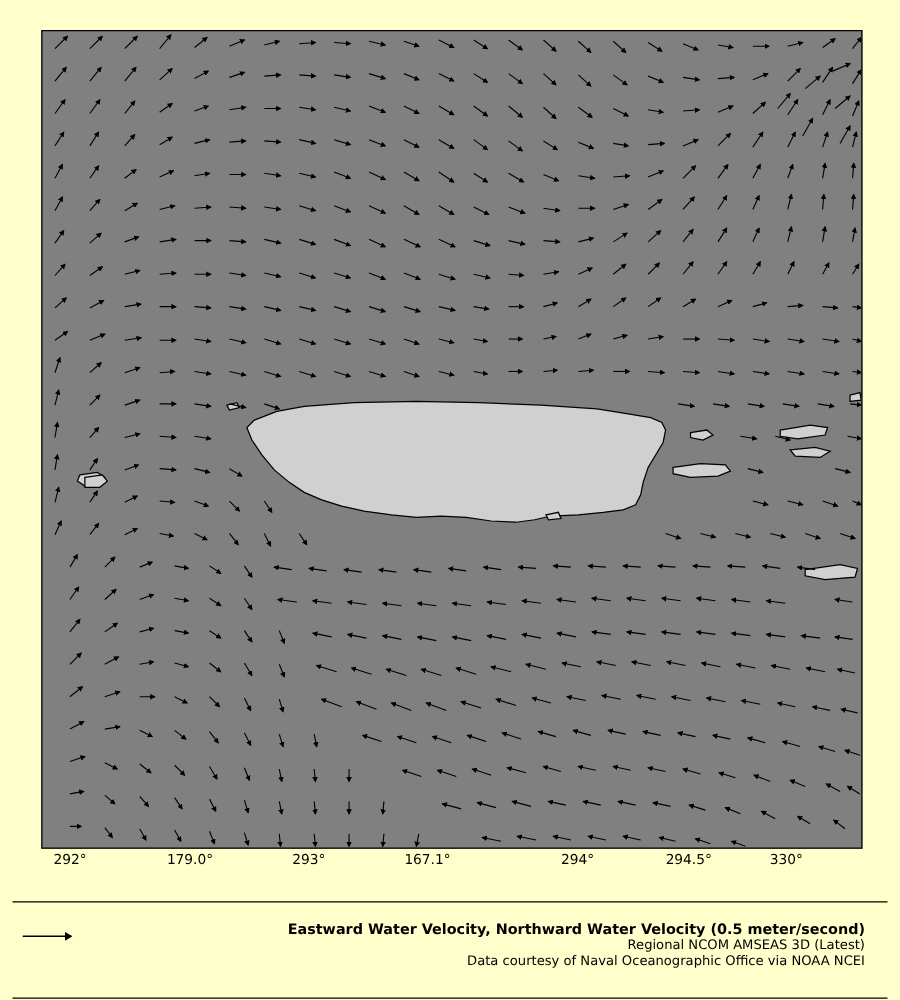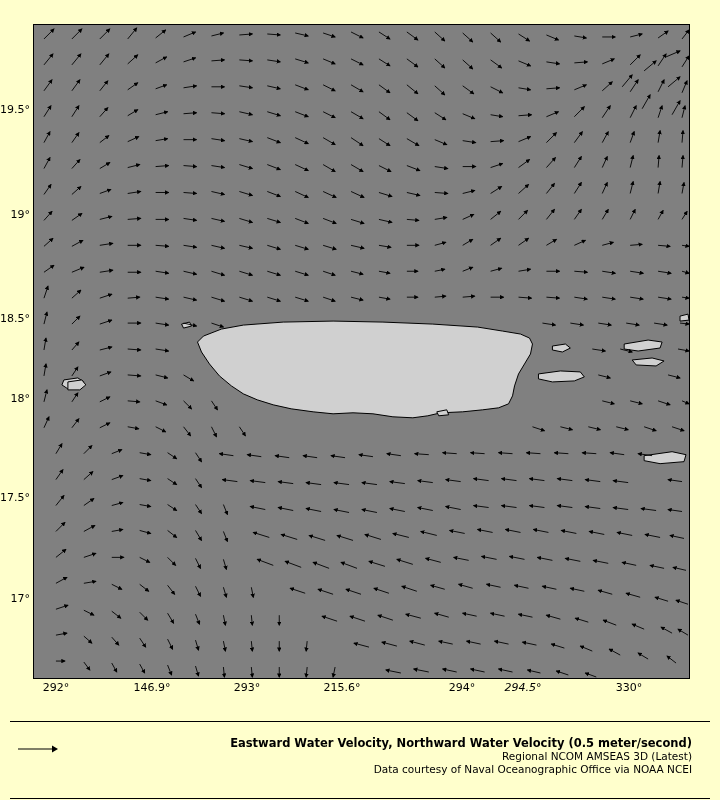--- a/index.html
+++ b/index.html
@@ -120,28 +120,20 @@
     color: #000;
     line-height: 12.5px;
     white-space: nowrap;
   }
 </style>
 </head>
 <body>
 
 <div id="page">
 
-  <div id="y-axis">
-    <div class="ytick" style="top:109px;">19.5°</div>
-    <div class="ytick" style="top:214px;">19°</div>
-    <div class="ytick" style="top:318px;">18.5°</div>
-    <div class="ytick" style="top:398px;">18°</div>
-    <div class="ytick" style="top:497px;">17.5°</div>
-    <div class="ytick" style="top:598px;">17°</div>
-  </div>
 
   <div id="plot-area">
 
     <svg id="land-svg" viewBox="0 0 657 655" preserveAspectRatio="none">
 
       <path fill="#d0d0d0" stroke="#000000" stroke-width="1" d="M170 312 L188 305 L210 301 L250 298 L300 297 L350 298 L400 300 L445 303
                L470 307 L488 310 L497 314 L500 320 L498 330 L492 340 L486 350 L482 362
                L480 372 L476 380 L466 384 L450 386 L430 388 L408 389 L395 392 L380 394
                L360 393 L340 390 L320 389 L300 390 L280 388 L258 385 L240 381 L224 376
                L210 370 L198 362 L186 352 L176 340 L168 328 L164 318 Z"></path>
@@ -719,25 +711,25 @@
         <line x1="634" y1="32" x2="648" y2="26"></line>
         <line x1="610" y1="84" x2="618" y2="70"></line>
         <line x1="636" y1="62" x2="648" y2="52"></line>
         <line x1="640" y1="90" x2="648" y2="76"></line>
       </g>
     </svg>
   </div>
 
   <div id="x-axis">
     <div class="xtick" style="left:56px;">292°</div>
-    <div class="xtick" style="left:152px;">146.9°</div>
+    <div class="xtick" style="left:152px;">179.0°</div>
     <div class="xtick" style="left:247px;">293°</div>
-    <div class="xtick" style="left:342px;">215.6°</div>
+    <div class="xtick" style="left:342px;">167.1°</div>
     <div class="xtick" style="left:462px;">294°</div>
-    <div class="xtick" style="left:523px;font-style:italic;">294.5°</div>
+    <div class="xtick" style="left:551px;">294.5°</div>
     <div class="xtick" style="left:629px;">330°</div>
   </div>
 
   <div id="legend">
     <div id="legend-divider-top"></div>
 
     <svg id="legend-arrow" viewBox="0 0 40 12">
       <line x1="0" y1="6" x2="34" y2="6" stroke="#000" stroke-width="1.2"></line>
       <path d="M34,2.5 L40,6 L34,9.5 z" fill="#000"></path>
     </svg>

